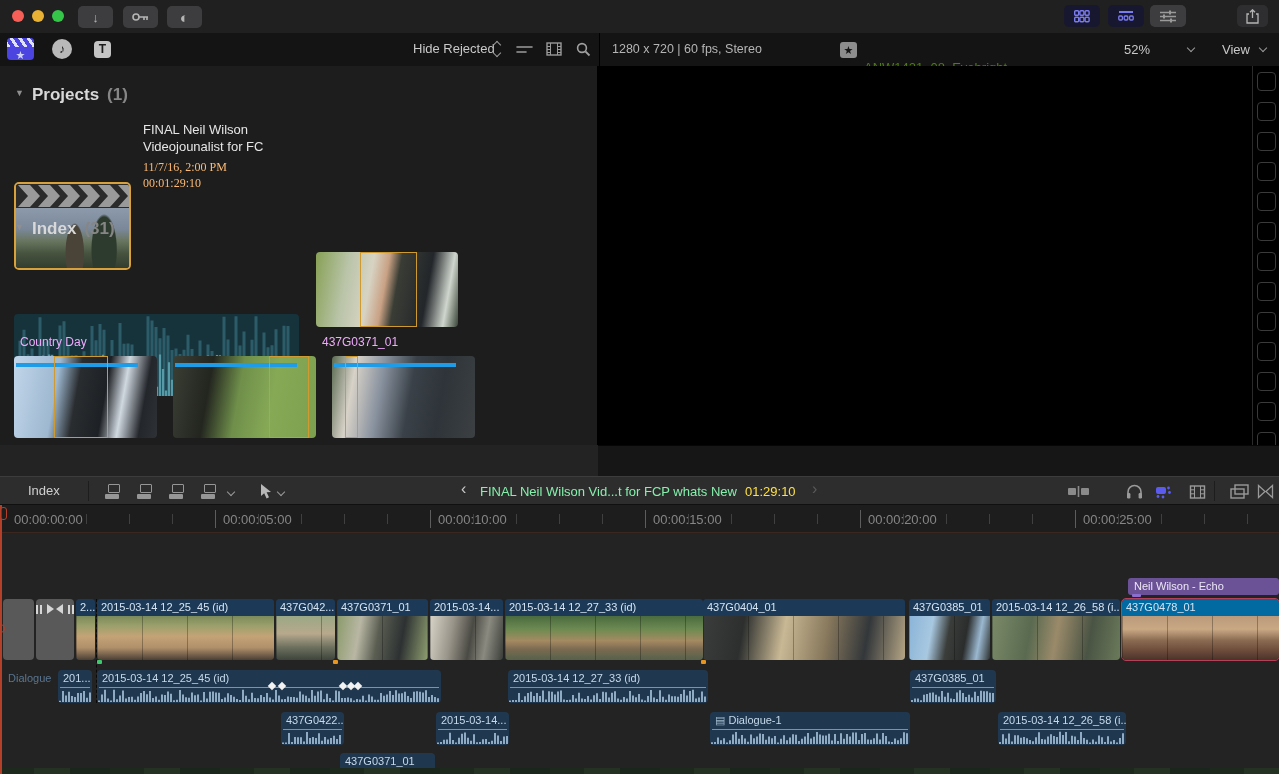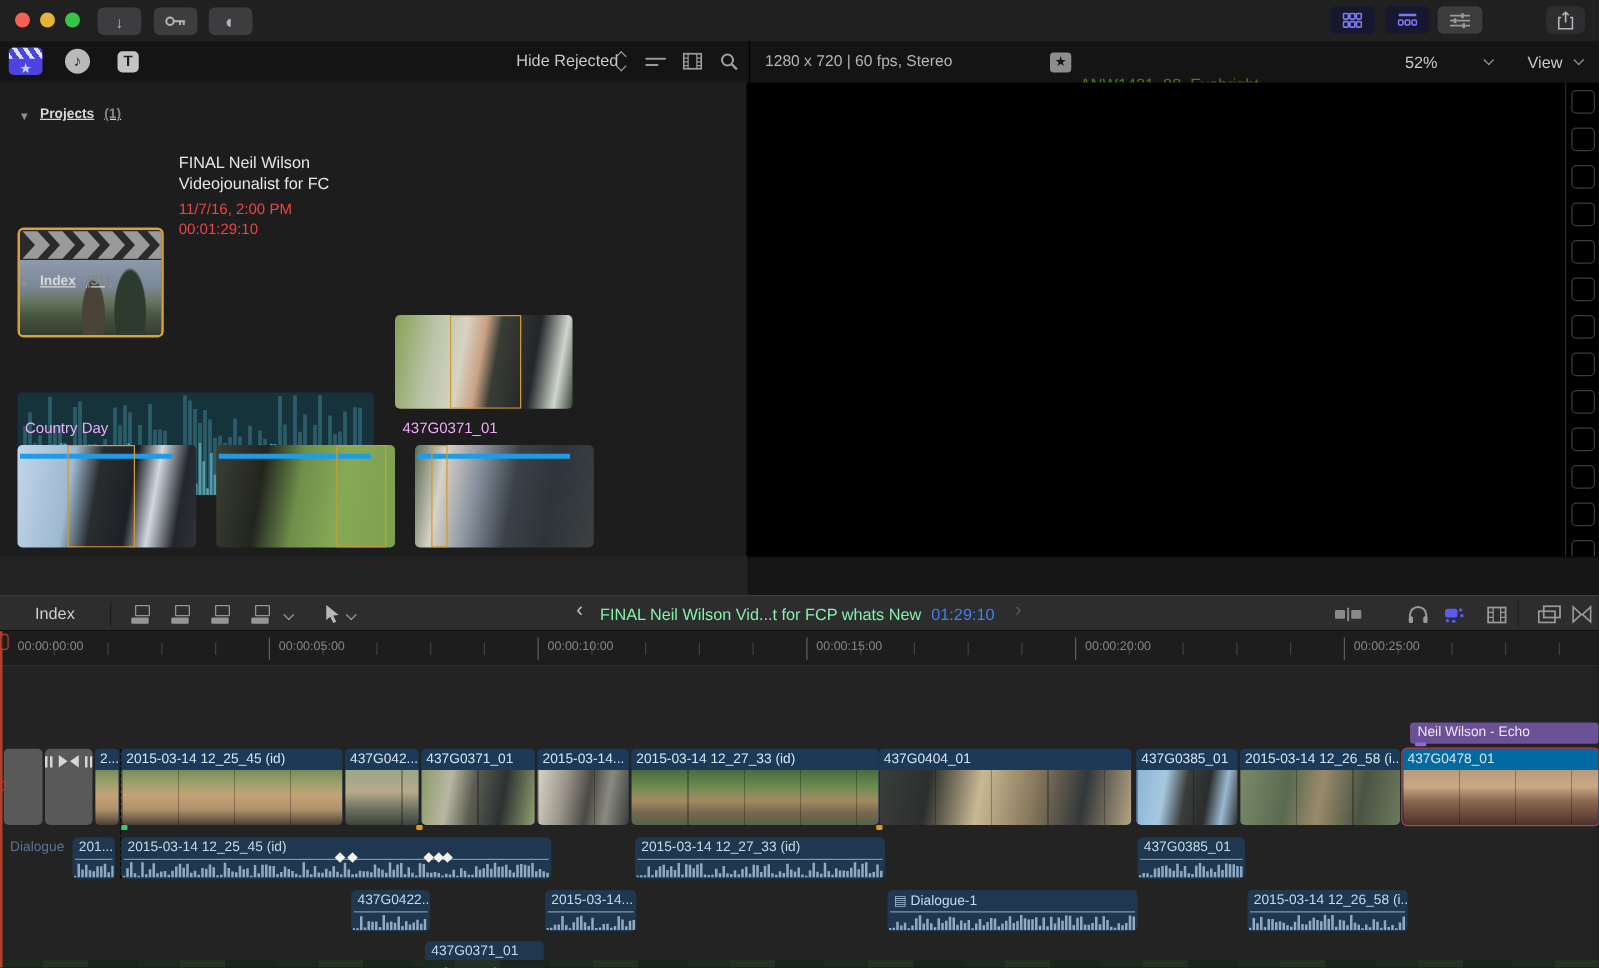--- a/index.html
+++ b/index.html
@@ -37,33 +37,33 @@
 .popup2 .u { position:absolute; left:2px; top:1px; width:6px; height:6px;
   border-left:1.5px solid #9a9a9a; border-top:1.5px solid #9a9a9a; transform:rotate(45deg); }
 .popup2 .d { position:absolute; left:2px; bottom:1px; width:6px; height:6px;
   border-right:1.5px solid #9a9a9a; border-bottom:1.5px solid #9a9a9a; transform:rotate(45deg); }
 .starbox { position:absolute; width:17px; height:16px; background:#8d8d8d; border-radius:3px;
   color:#161616; font-size:11px; text-align:center; line-height:16px; }
 
 
 #browser { position:absolute; left:0; top:66px; width:598px; height:379px; background:#1d1d1d;
   border-right:1px solid #000; overflow:hidden; }
-.sechdr { position:absolute; font-size:11px; font-weight:bold; color:#d8d8d8;text-decoration:underline; }
+.sechdr { position:absolute; font-size:17px; font-weight:bold; color:#d8d8d8; }
 .sechdr .cnt { font-weight:bold; color:#868686; margin-left:8px; }
 .tri { position:absolute; color:#8f8f8f; font-size:9px; }
 #proj-thumb { position:absolute; left:14px; top:116px; width:117px; height:88px;
   border:2px solid #d8a13c; border-radius:5px; overflow:hidden; background:#222; }
 #proj-thumb .chevstrip { position:absolute; top:0; left:0; right:0; height:24px; background:#2b2b2b; }
 #proj-thumb .photo { position:absolute; top:24px; left:0; right:0; bottom:0;
   background:
    radial-gradient(ellipse 22px 60px at 78% 70%, #2d3a2e 0 55%, transparent 60%),
    radial-gradient(ellipse 16px 50px at 52% 75%, #4a4438 0 55%, transparent 60%),
    linear-gradient(180deg,#8c9aab 0%,#7b889a 35%,#68755f 55%,#47543f 75%,#333d30 100%); }
 .projline { position:absolute; color:#e6e6e6; font-size:13px; white-space:nowrap; overflow:hidden; }
-.projmeta { position:absolute; color:#ef4444; font-size:12px; }
+.projmeta { position:absolute; color:#fdba74; font-size:12px;font-family:Liberation Serif, serif; }
 #clip-audio { position:absolute; left:14px; top:248px; width:285px; height:82px;
   background:#16333c; border-radius:4px; overflow:hidden; }
 .bcliplabel { position:absolute; color:#f0abfc; font-size:12px; white-space:nowrap; }
 .bthumb { position:absolute; border-radius:4px; overflow:hidden; }
 .selband { position:absolute; top:0; bottom:0; border:1.5px solid #cf9a30; }
 .favstripe { position:absolute; left:2px; top:7px; height:4px; background:#1f9ce8; }
 .bt-profile { background:linear-gradient(100deg,#87a055 0%,#b9c4a8 22%,#d7d3c3 38%,#c9a184 48%,#3a3d35 56%,#23262a 76%,#cfd6cd 90%,#3a4438 100%); }
 .bt-cam1 { background:linear-gradient(100deg,#c2d6ea 0%,#9db8d0 30%,#2a2d30 44%,#1d2024 62%,#d0d8e0 74%,#23262b 88%,#2e3236 100%); }
 .bt-cam2 { background:linear-gradient(100deg,#3a3f35 0%,#23251f 26%,#6f8f4a 46%,#86a956 68%,#7ca04e 100%); }
 .bt-crowd { background:linear-gradient(100deg,#5a6b52 0%,#d8d2c8 16%,#8a93a0 34%,#3a4148 54%,#2e3439 74%,#3c4043 100%); }
@@ -88,21 +88,21 @@
 .edico { position:absolute; top:7px; width:20px; height:15px; }
 .edico::before { content:''; position:absolute; left:3px; top:0; width:10px; height:7px;
   border:1.5px solid #969696; border-radius:1px; }
 .edico::after { content:''; position:absolute; left:0; bottom:0; width:14px; height:5px;
   background:#969696; border-radius:1px; }
 .bcrumb { position:absolute; top:7px; font-size:13px; white-space:nowrap; }
 
 
 #ruler { position:absolute; left:0; top:505px; width:1279px; height:28px; background:#1d1d1d;
   border-bottom:1px solid #3c2620; overflow:hidden; }
-.rlabel { position:absolute; top:7px; font-size:10px; color:#868686; white-space:nowrap; }
+.rlabel { position:absolute; top:7px; font-size:13px; color:#868686; white-space:nowrap; }
 .rtick { position:absolute; top:9px; width:1px; height:10px; background:#404040; }
 .rtick.big { top:5px; height:18px; background:#5d5d5d; }
 
 
 #tbody { position:absolute; left:0; top:533px; width:1279px; height:241px; background:#232323; overflow:hidden; }
 #titleclip { position:absolute; top:45px; height:17px; background:#6b5296; border-radius:3px;
   color:#ece6f6; font-size:11px; line-height:16px; padding:0 6px; white-space:nowrap; overflow:hidden; }
 .vclip { position:absolute; top:66px; height:61px; border-radius:4px; overflow:hidden; background:#1c3a57; }
 .vclip.sel { outline:1px solid #b5405a; }
 .gclip { background:#595959 !important; display:flex; align-items:flex-start; justify-content:center;
@@ -352,21 +352,21 @@
     <div class="edico" style="left:169px"></div>
     <div class="edico" style="left:201px"></div>
     <span class="chev abs" style="left:228px;top:12px"></span>
     <svg class="glyph abs" style="left:260px;top:7px" width="12" height="15" viewBox="0 0 12 15">
       <path d="M1 0 L1 12 L4.2 9.3 L6.6 14.4 L9 13.3 L6.6 8.3 L11 8 Z" fill="#b8b8b8"></path>
       </svg>
     <span class="chev abs" style="left:278px;top:12px"></span>
 
     <span class="bcrumb" style="left:461px;color:#c8c8c8;font-size:16px;top:3px">‹</span>
     <span class="bcrumb" style="left:480px;color:#86efac">FINAL Neil Wilson Vid...t  for FCP whats New</span>
-    <span class="bcrumb" style="left:745px;color:#3b82f6">01:29:10</span>
+    <span class="bcrumb" style="left:745px;color:#fde047">01:29:10</span>
     <span class="bcrumb" style="left:812px;color:#5a5a5a;font-size:16px;top:3px">›</span>
 
     <svg class="glyph abs" style="left:1068px;top:9px" width="22" height="11" viewBox="0 0 22 11">
       <rect x="0" y="2" width="8" height="7" fill="#8a8a8a" rx="1"></rect>
         <rect x="13" y="2" width="8" height="7" fill="#8a8a8a" rx="1"></rect>
       <path d="M10.5 0 V11" stroke="#8a8a8a" stroke-width="1.6"></path>
       </svg>
     <svg class="glyph abs" style="left:1126px;top:7px" width="17" height="15" viewBox="0 0 17 15">
       <path d="M2 12 V8 a6.5 6.5 0 0 1 13 0 V12" fill="none" stroke="#9a9a9a" stroke-width="1.6"></path>
       <rect x="1" y="9" width="3.4" height="5.4" rx="1.2" fill="#9a9a9a"></rect>

